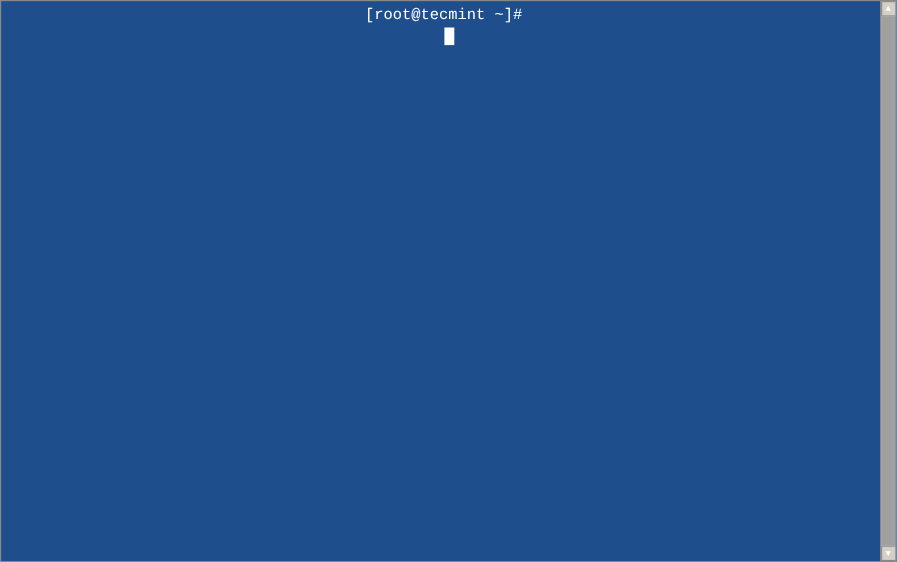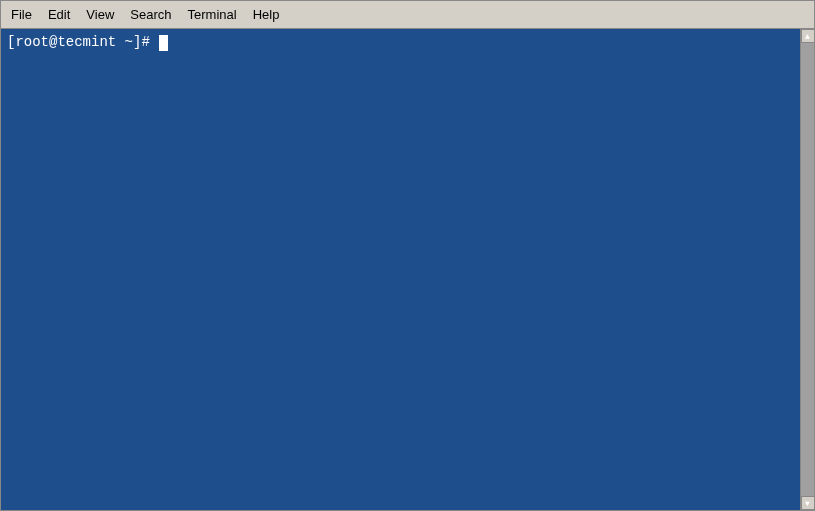--- a/index.html
+++ b/index.html
@@ -50,20 +50,21 @@
       font-family: 'Courier New', Courier, monospace;
       font-size: 14px;
       overflow: hidden;
       position: relative;
     }
 
     .prompt-line {
       display: flex;
       align-items: center;
       line-height: 1.4;
+      flex-direction: column;
     }
 
     .prompt-text {
       white-space: pre;
     }
 
     .cursor {
       display: inline-block;
       width: 9px;
       height: 16px;
@@ -121,28 +122,20 @@
     .scrollbar-track {
       flex: 1;
       width: 14px;
       background: #a0a0a0;
     }
   </style>
 </head>
 <body>
 
 <div class="terminal-window">
-  <div class="menubar">
-    <div class="menu-item">File</div>
-    <div class="menu-item">Edit</div>
-    <div class="menu-item">View</div>
-    <div class="menu-item">Search</div>
-    <div class="menu-item">Terminal</div>
-    <div class="menu-item">Help</div>
-  </div>
   <div class="terminal-body">
     <div class="prompt-line">
       <span class="prompt-text">[root@tecmint ~]# </span>
       <span class="cursor"></span>
     </div>
     <div class="scrollbar">
       <div class="scrollbar-up">▲</div>
       <div class="scrollbar-track"></div>
       <div class="scrollbar-down">▼</div>
     </div>

